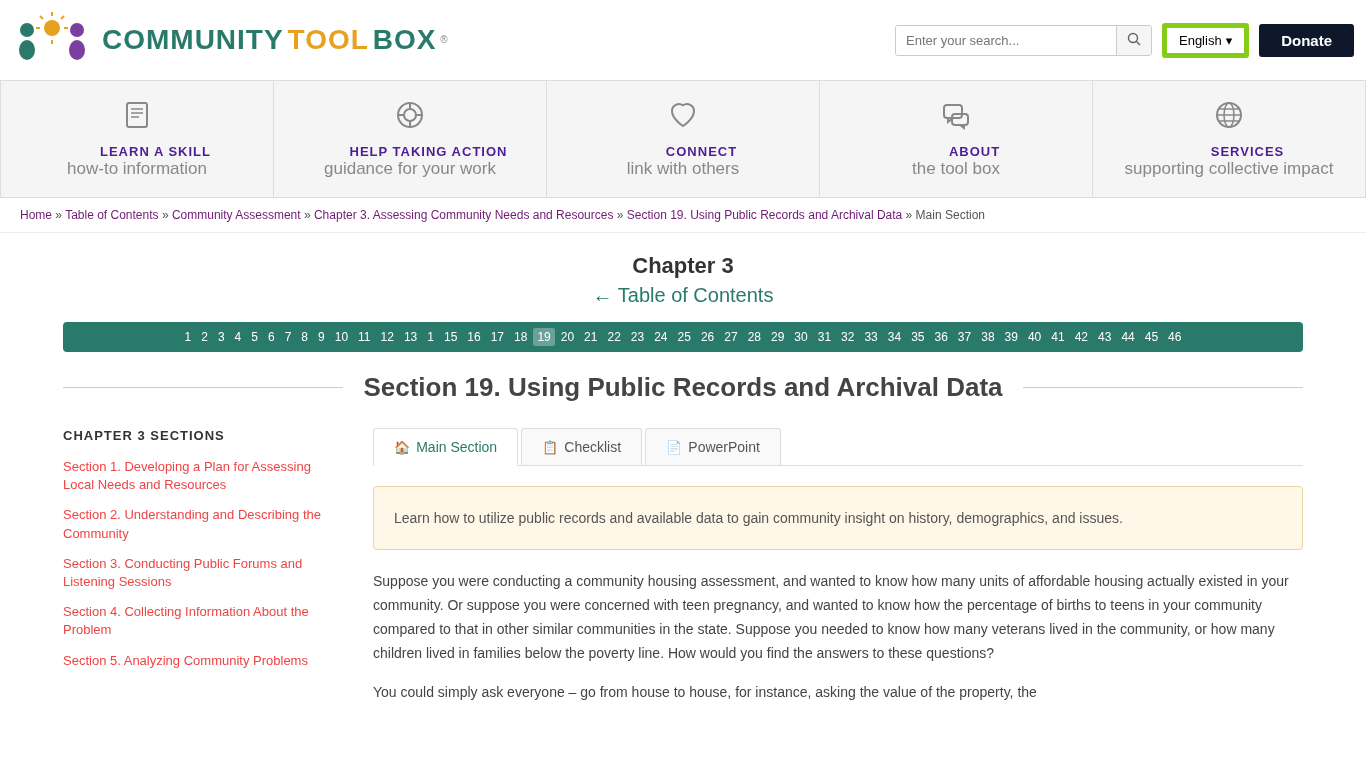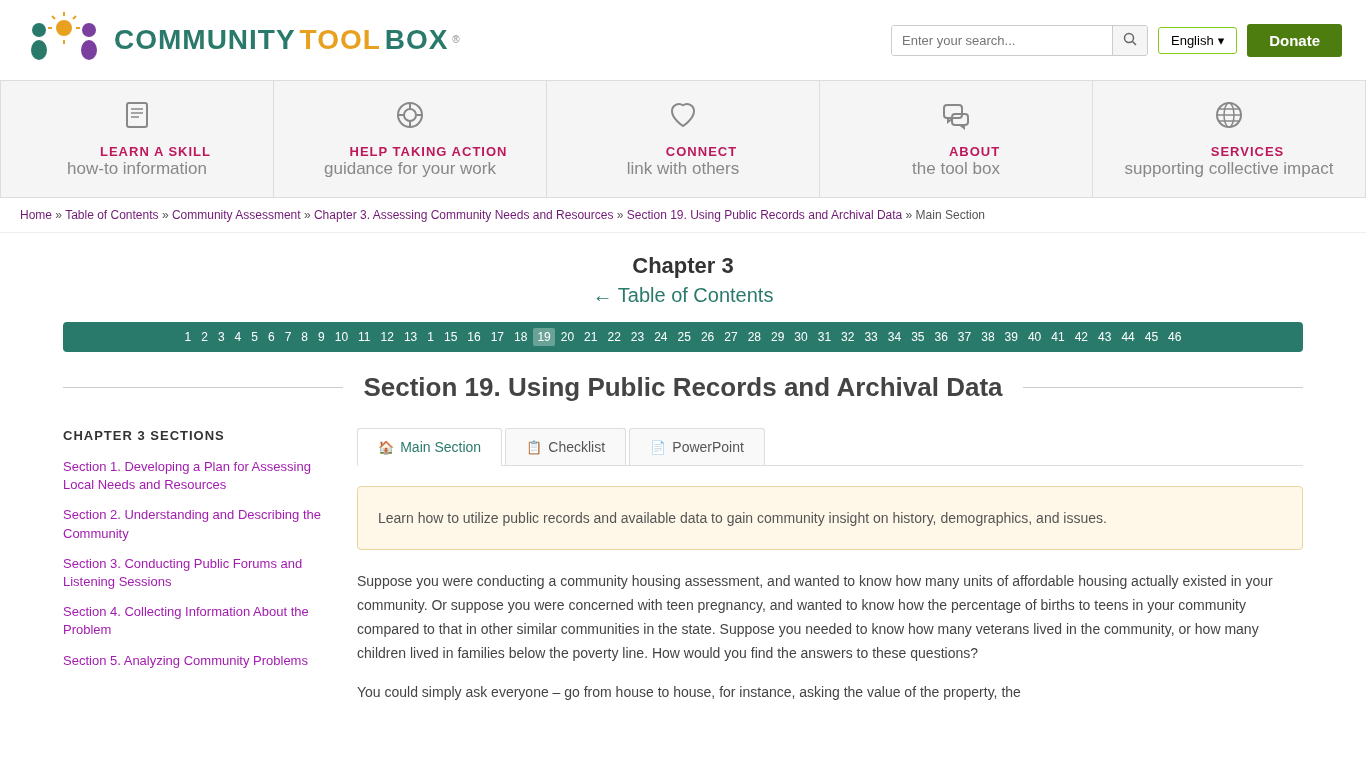--- a/index.html
+++ b/index.html
@@ -3,21 +3,21 @@
   <meta charset="utf-8">
   <style>
     * { margin: 0; padding: 0; box-sizing: border-box; }
     body { font-family: Arial, sans-serif; font-size: 14px; color: #333; background: #fff; }
 
     
     #header {
       display: flex;
       align-items: center;
       justify-content: space-between;
-      padding: 10px 24px;
+      padding: 10px 12px;
       border-bottom: 1px solid #ddd;
       background: #fff;
     }
     #logo-area {
       display: flex;
       align-items: center;
       gap: 10px;
     }
     #logo-icon {
       width: 80px;
@@ -51,31 +51,31 @@
       cursor: pointer;
       color: #666;
     }
     #lang-donate {
       display: flex;
       align-items: center;
       gap: 10px;
     }
     #lang-btn {
       background: none;
-      border: 1px solid #84cc16;
+      border: 5px solid #84cc16;
       border-radius: 3px;
       padding: 5px 12px;
       cursor: pointer;
       font-size: 13px;
       display: flex;
       align-items: center;
       gap: 4px;
     }
     #donate-btn {
-      background: #4d7c0f;
+      background: #0f172a;
       color: #fff;
       border: none;
       border-radius: 3px;
       padding: 8px 22px;
       font-size: 15px;
       font-weight: bold;
       cursor: pointer;
     }
 
     
@@ -98,21 +98,21 @@
     }
     .nav-item:first-child { border-left: 1px solid #ddd; }
     .nav-icon {
       font-size: 28px;
       color: #888;
       margin-bottom: 6px;
     }
     .nav-title {
       font-size: 13px;
       font-weight: bold;
-      color: #be185d;
+      color: #4c1d95;
       letter-spacing: 1px;
       text-transform: uppercase;
       padding-left: 37px;
     }
     .nav-sub {
       font-size: 17px;
       color: #888;
     }
 
     
@@ -188,39 +188,39 @@
     #section-heading::before, #section-heading::after {
       content: '';
       flex: 1;
       height: 1px;
       background: #ccc;
     }
 
     
     #main-layout {
       display: flex;
-      gap: 14px;
+      gap: 30px;
     }
 
     
     #left-sidebar {
       width: 280px;
       flex-shrink: 0;
     }
     #sidebar-chapter-title {
       font-size: 13px;
       font-weight: bold;
       color: #333;
       letter-spacing: 1px;
       margin-bottom: 15px;
       text-transform: uppercase;
     }
     .sidebar-link {
       display: block;
-      color: #a21caf;
+      color: #ef4444;
       text-decoration: none;
       font-size: 13px;
       margin-bottom: 12px;
       line-height: 1.4;
       padding-left: 0;
     }
 
     
     #right-content {
       flex: 1;

